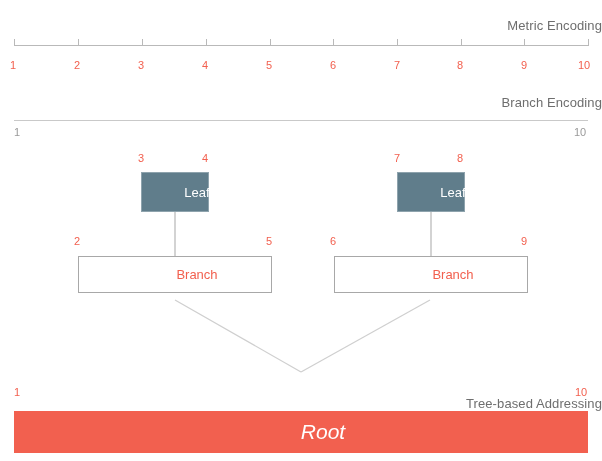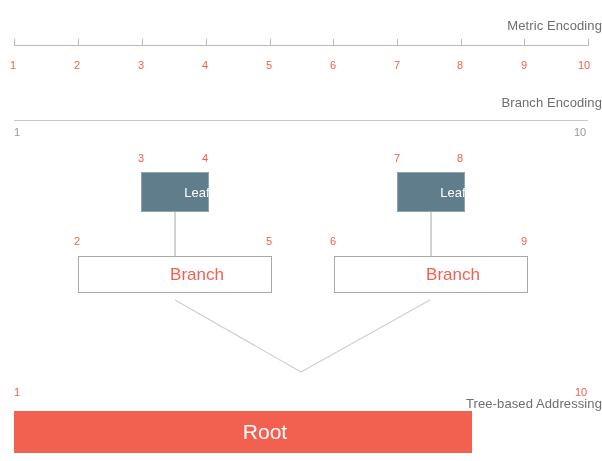--- a/index.html
+++ b/index.html
@@ -69,21 +69,21 @@
   .node.leaf {
     background: #607d8b;
     border: 1px solid #8ea3ad;
     color: #ffffff;
     font-size: 13px;
   }
   .node.branch {
     background: #ffffff;
     border: 1px solid #a8a8a8;
     color: #f2604f;
-    font-size: 17px;
+    font-size: 13px;
   }
   .node.root {
     background: #f2604f;
     border: none;
     color: #ffffff;
     font-size: 21px;
   }
 
   
   .connector-v {
@@ -168,17 +168,17 @@
   <svg class="connector-svg">
     <line x1="175" y1="300" x2="301" y2="372" stroke="#cfcfcf" stroke-width="1.2"></line>
     <line x1="430" y1="300" x2="301" y2="372" stroke="#cfcfcf" stroke-width="1.2"></line>
   </svg>
 
   <div class="section-title" style="top:396px;">Tree-based Addressing</div>
 
   <div class="num" style="left:14px; top:386px;">1</div>
   <div class="num" style="left:575px; top:386px;">10</div>
 
-  <div class="node root" style="left:14px; top:411px; width:458px; height:42px;">
+  <div class="node root" style="left:14px; top:411px; width:574px; height:42px;font-style:italic;">
     <span>Root</span>
   </div>
 
 </div>
 
 </body></html>

